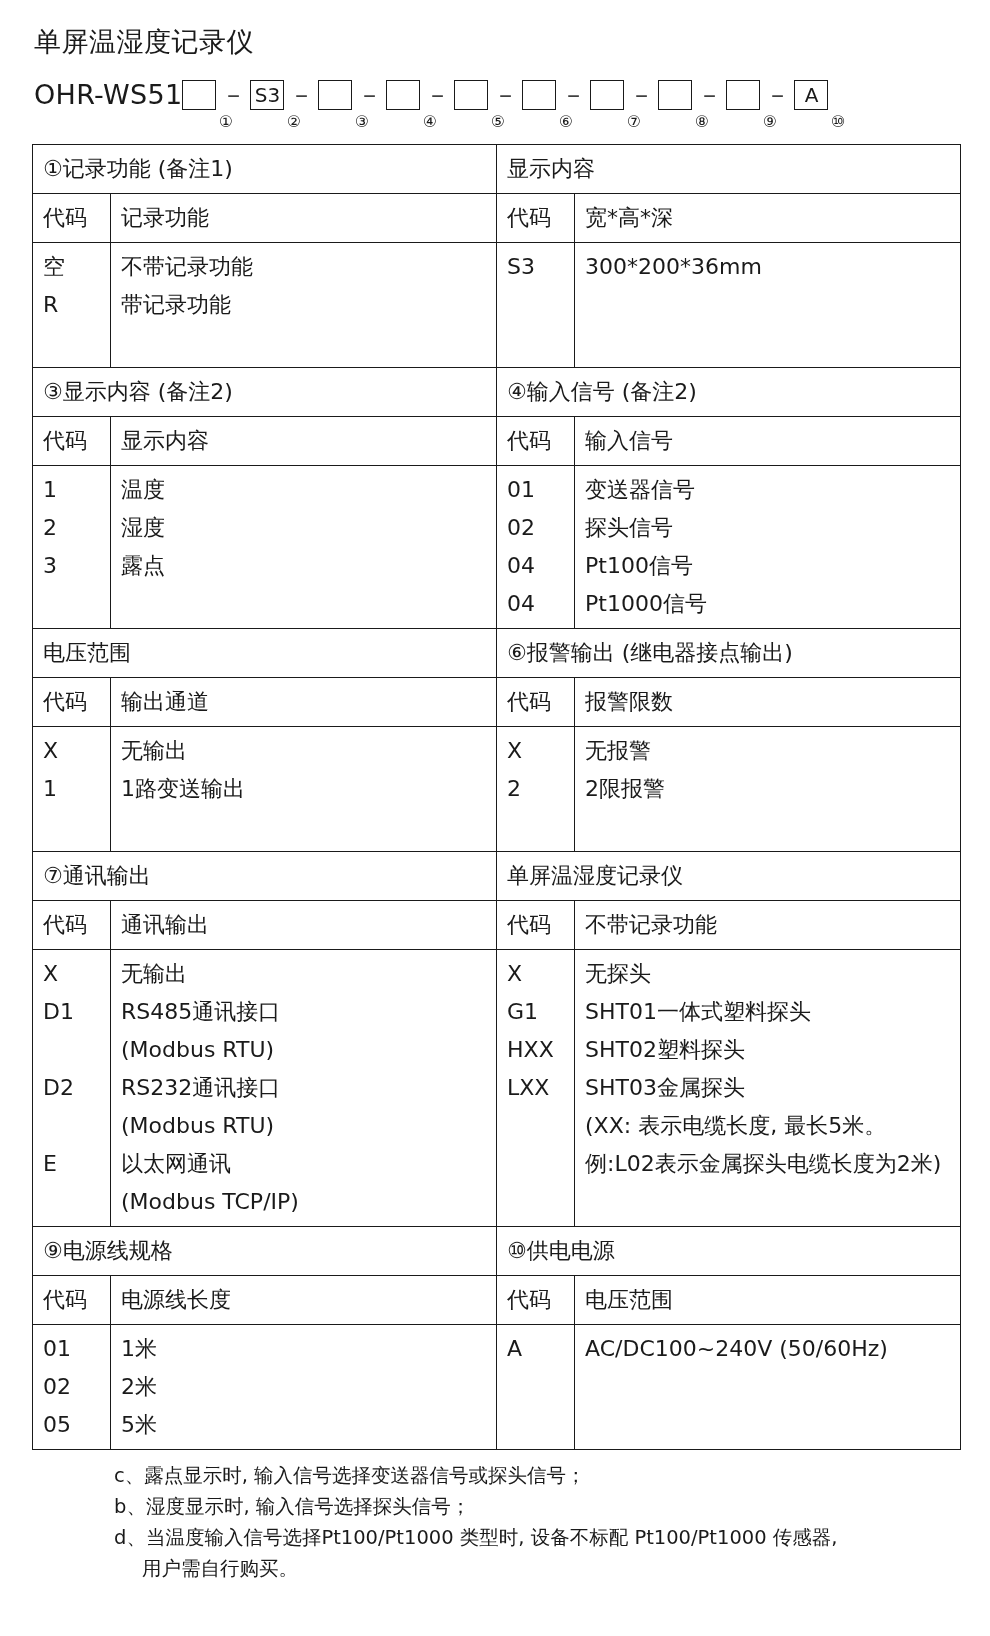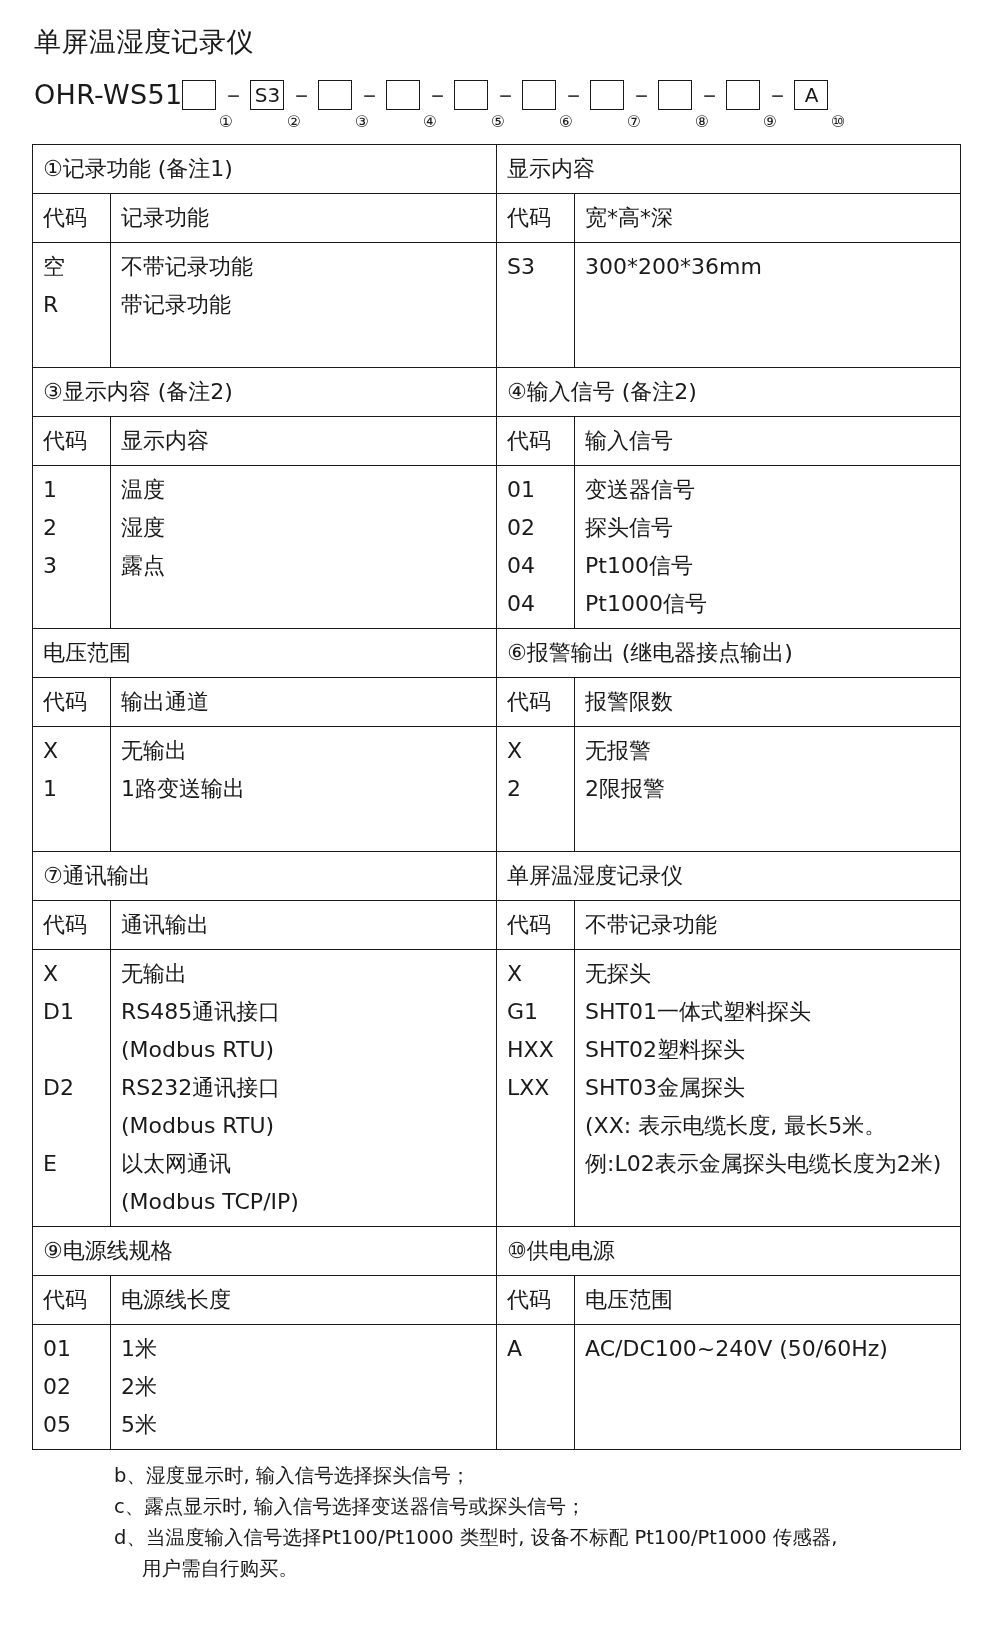--- a/index.html
+++ b/index.html
@@ -349,19 +349,19 @@
           <div class="cellline">A</div>
         </td>
         <td>
           <div class="cellline">AC/DC100~240V (50/60Hz)</div>
         </td>
       </tr>
     </tbody>
   </table>
 
   <div class="notes">
+    <div class="note-line note-indent">c、露点显示时, 输入信号选择变送器信号或探头信号；</div>
     <div class="note-line note-indent">b、湿度显示时, 输入信号选择探头信号；</div>
-    <div class="note-line note-indent">c、露点显示时, 输入信号选择变送器信号或探头信号；</div>
     <div class="note-line note-indent">d、当温度输入信号选择Pt100/Pt1000 类型时, 设备不标配 Pt100/Pt1000 传感器,</div>
     <div class="note-line note-indent2">用户需自行购买。</div>
   </div>
 
 </div>
 
 </body></html>

